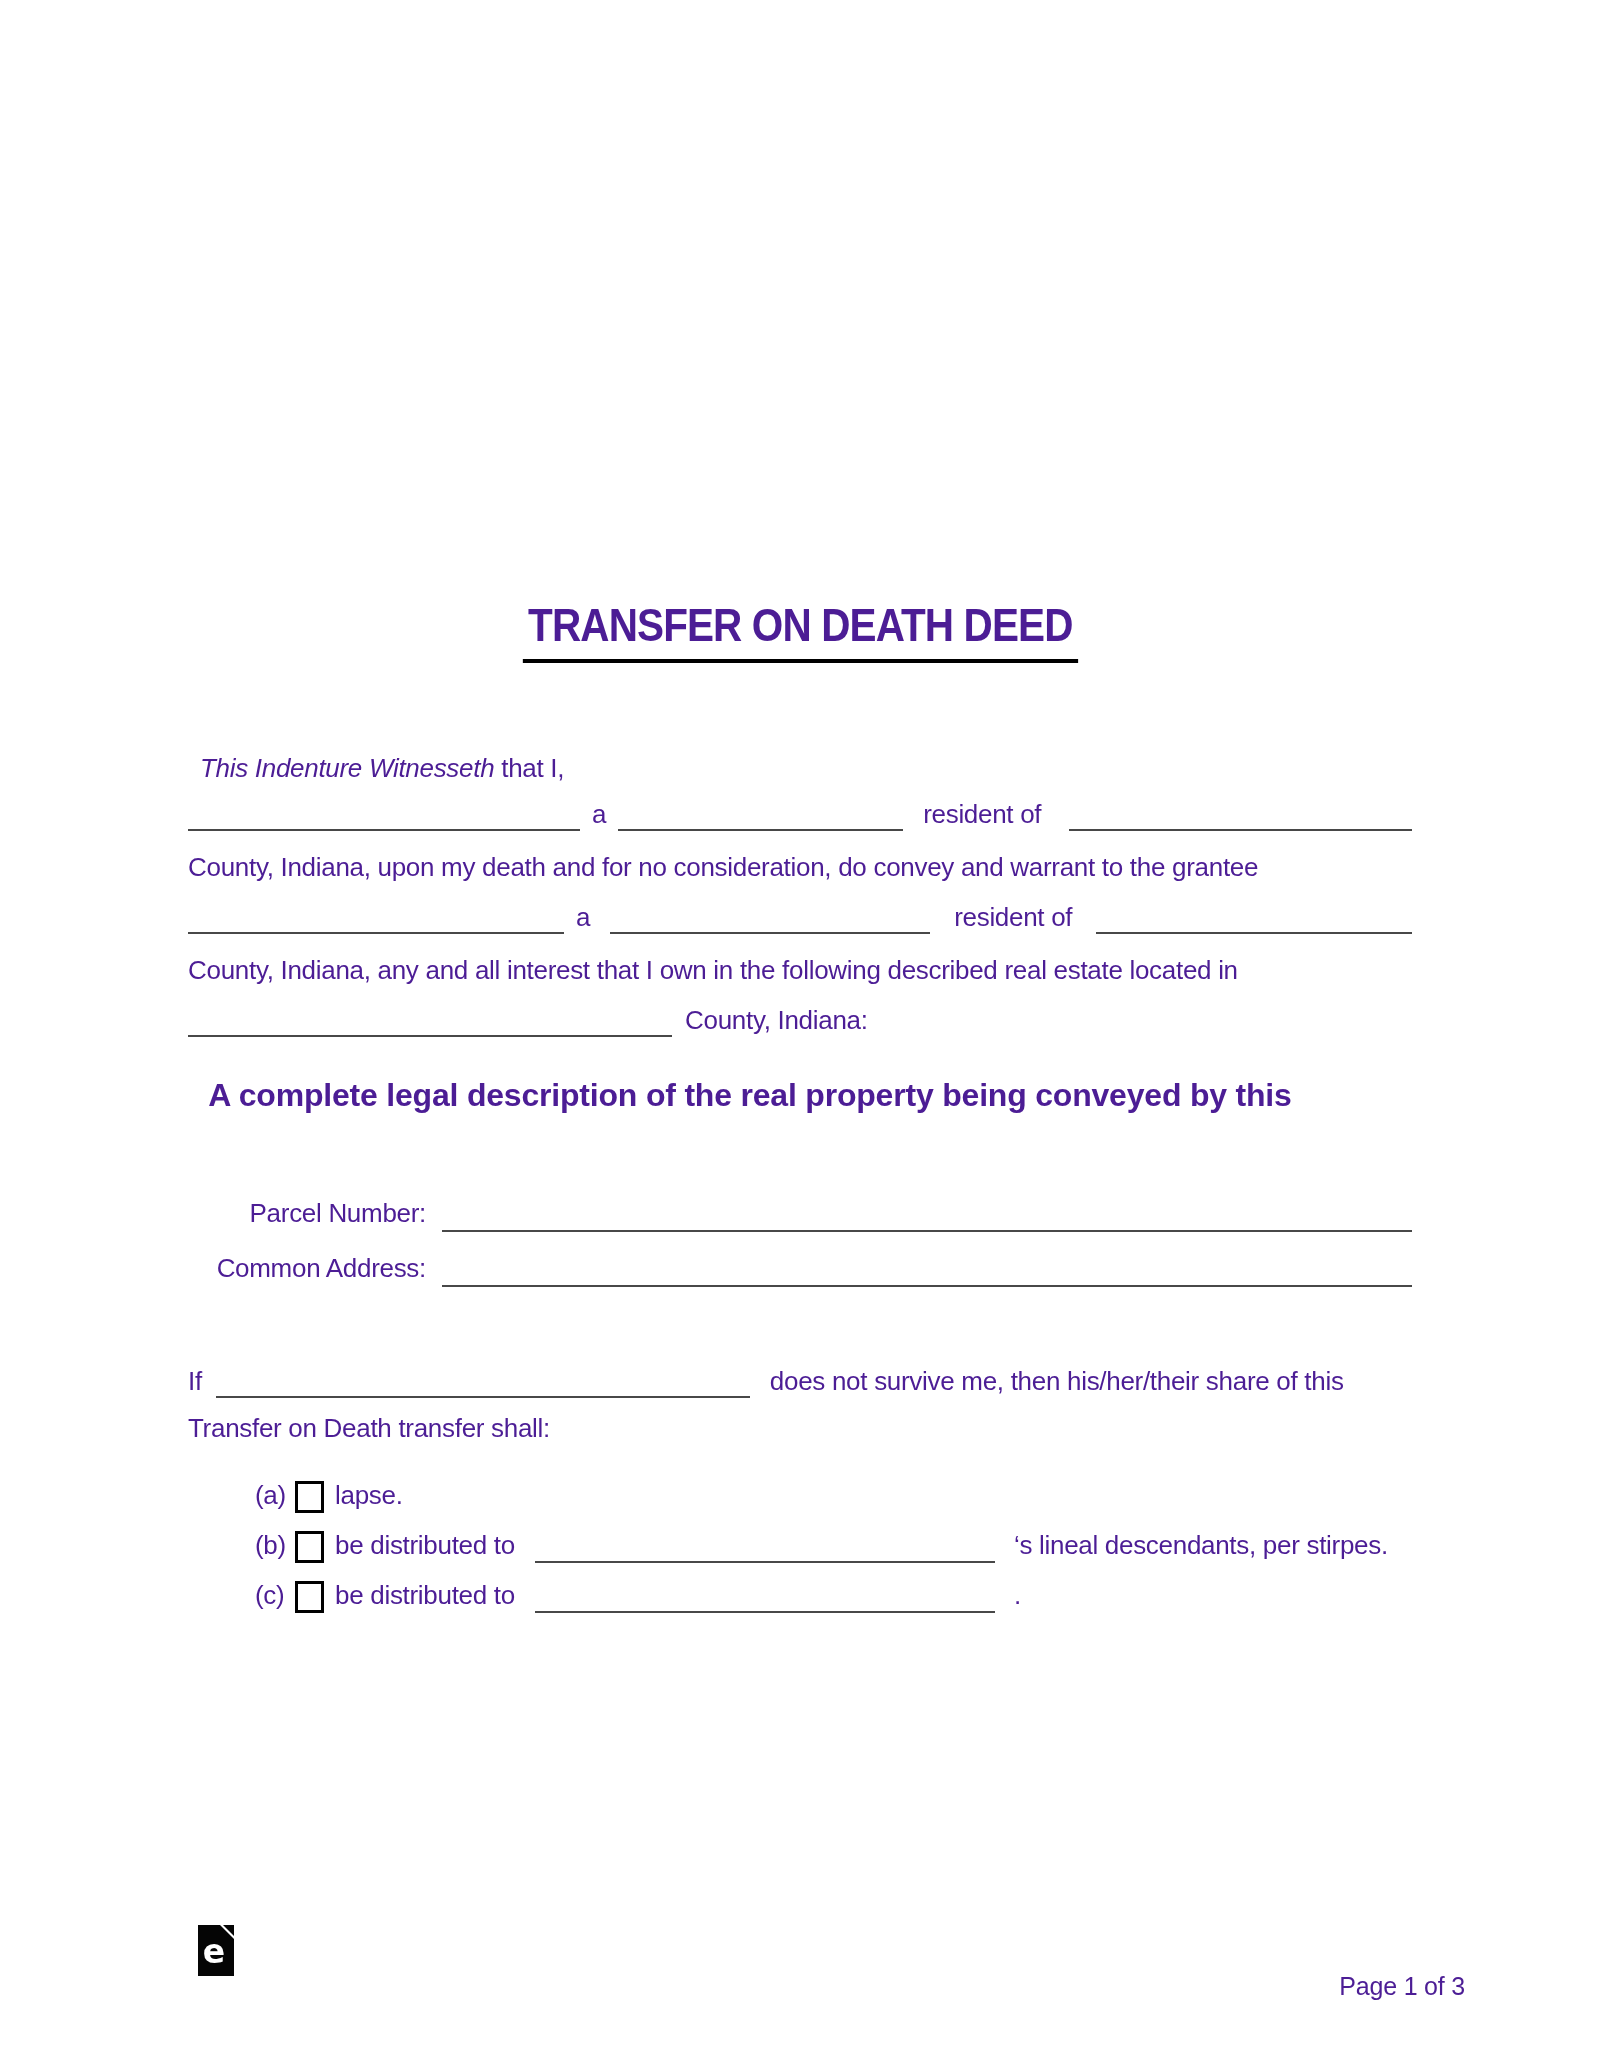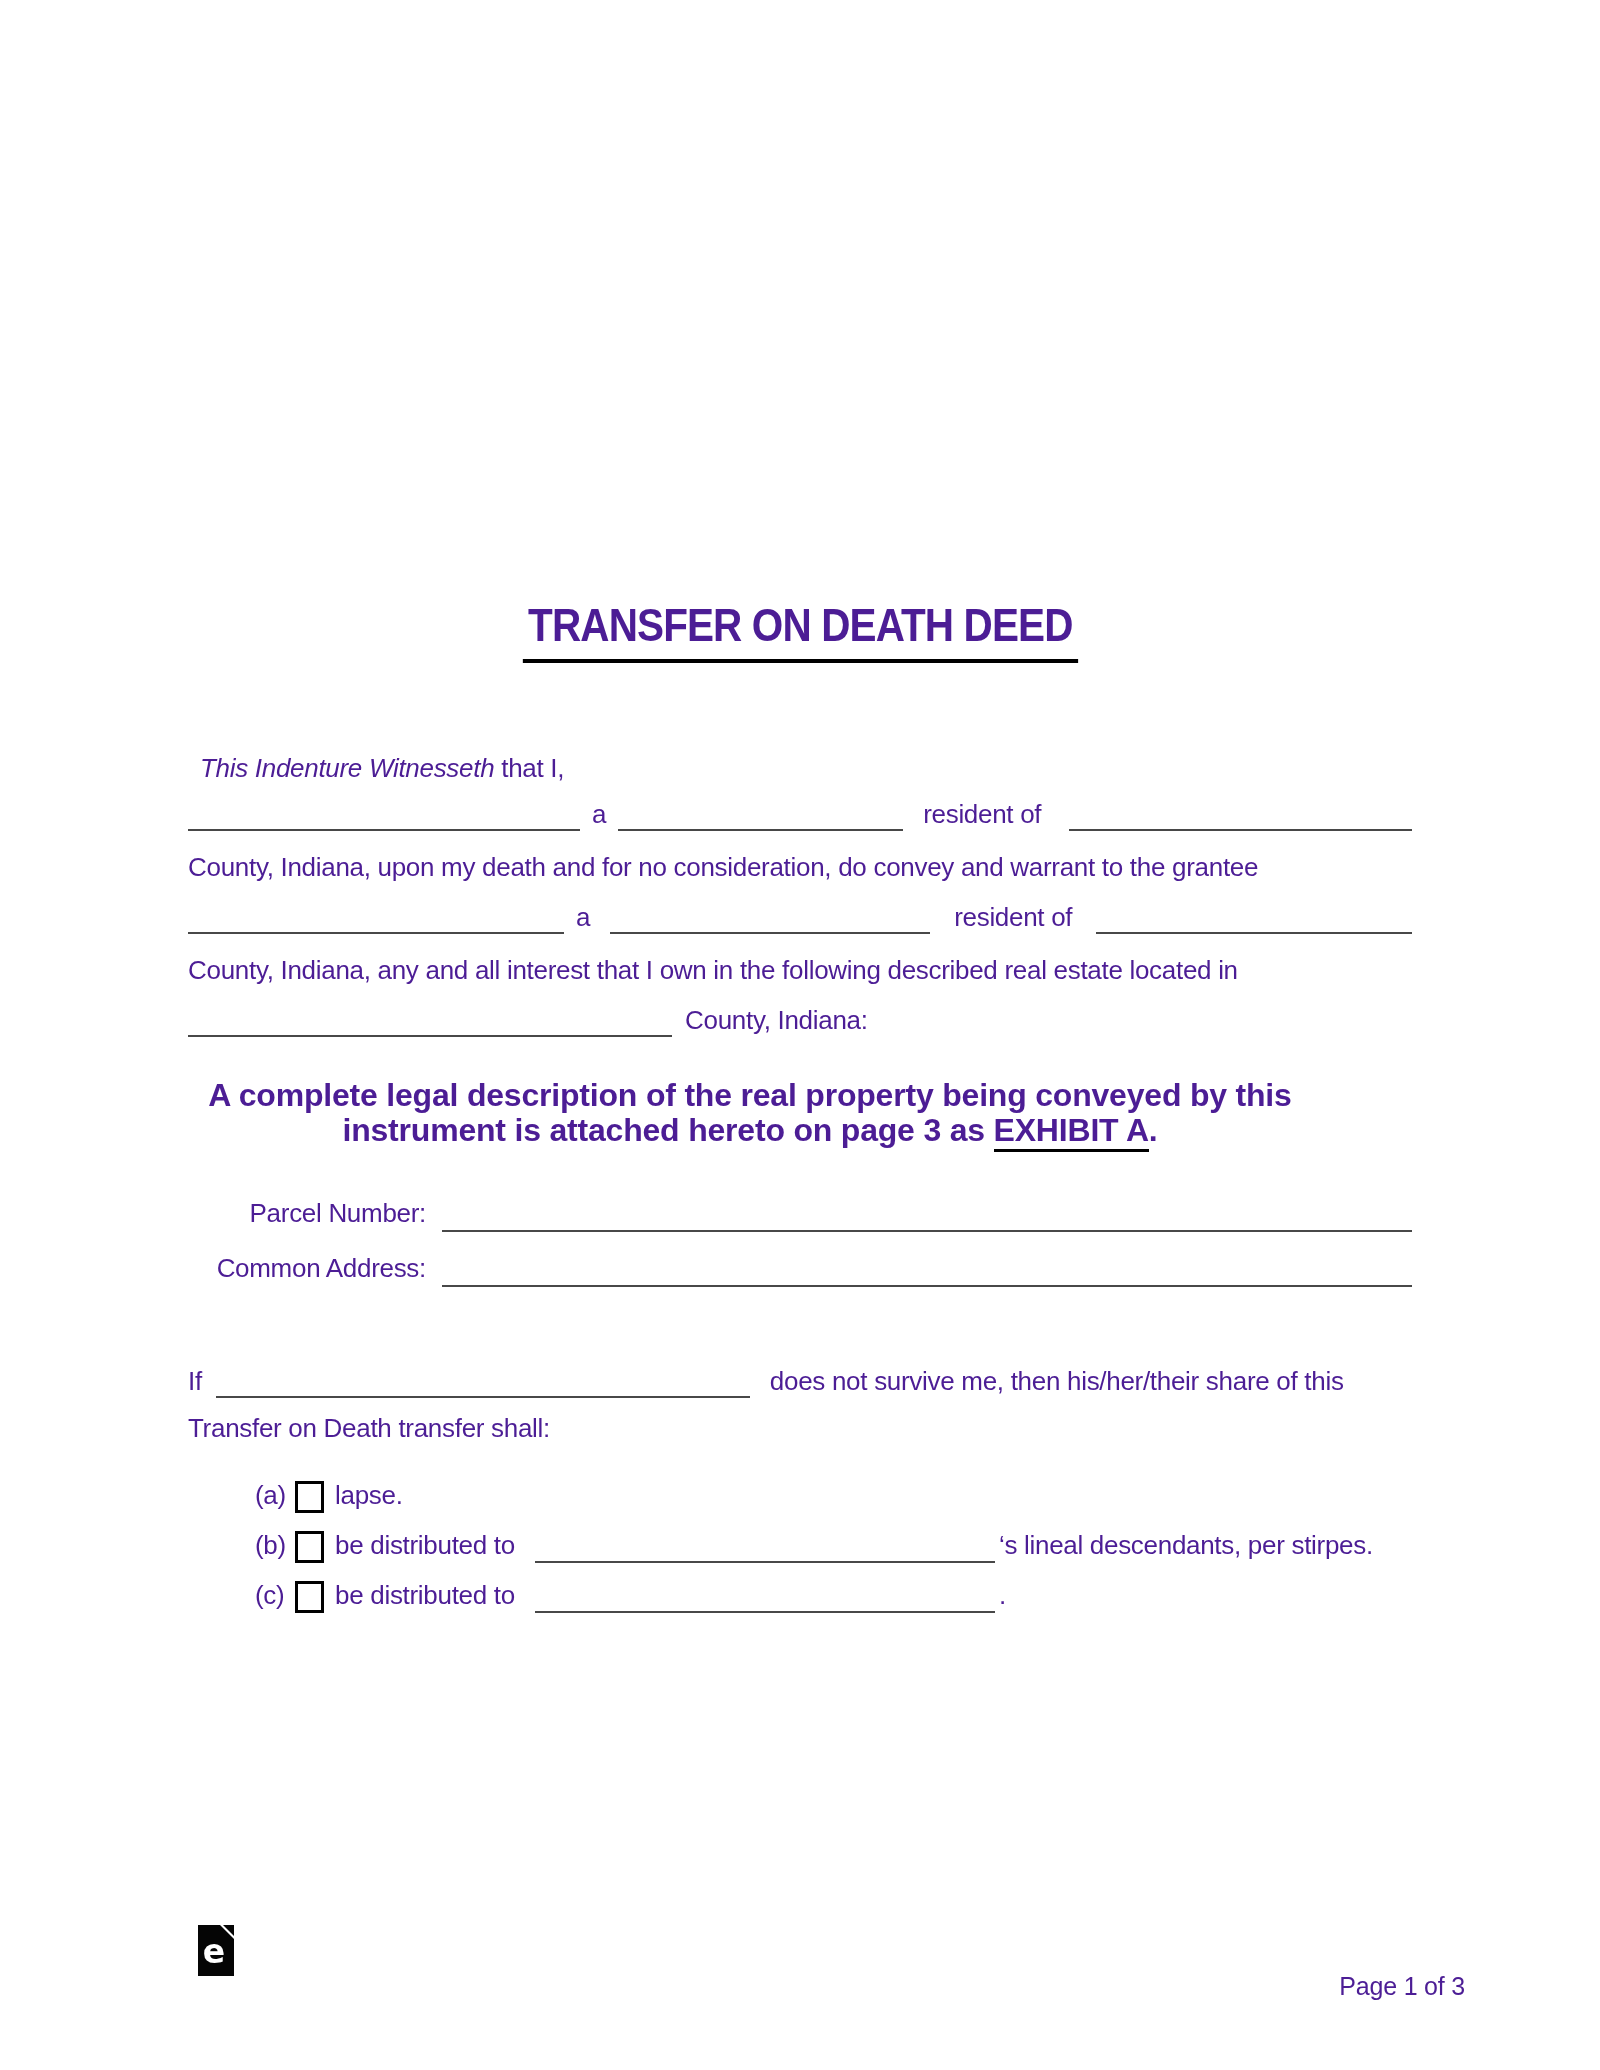--- a/index.html
+++ b/index.html
@@ -34,21 +34,21 @@
     display:flex; align-items:flex-end;
     font-size:26px; white-space:nowrap; letter-spacing:-0.3px;
   }
   .blank { display:inline-block; border-bottom:2px solid #484848; height:28px; }
   .grow { flex:1 1 auto; }
   .w392 { width:392px; } .w285 { width:285px; }
   .w376 { width:376px; } .w320 { width:320px; }
   .w484 { width:484px; } .w534 { width:534px; } .w460 { width:460px; }
   .ml8 { margin-left:20px; } .ml12 { margin-left:12px; } .ml13 { margin-left:13px; }
   .ml14 { margin-left:14px; } .ml16 { margin-left:16px; } .ml20 { margin-left:20px; }
-  .ml24 { margin-left:24px; } .ml28 { margin-left:28px; } .ml4 { margin-left:4px; }
+  .ml24 { margin-left:24px; } .ml28 { margin-left:28px; } .ml4 { margin-left:19px; }
   .word { padding-bottom:1px; }
 
   
   .notice {
     position:absolute; left:188px; top:1078px; width:1124px;
     text-align:center; font-size:32px; font-weight:bold;
     line-height:35px; letter-spacing:-0.2px; white-space:nowrap;
   }
   .notice .u { border-bottom:3px solid #000; padding-bottom:1px; }
 
@@ -108,21 +108,20 @@
 
   <div class="line" style="top:955px;">County, Indiana, any and all interest that I own in the following described real estate located in</div>
 
   <div class="fill-row" style="top:1004px;">
     <span class="blank w484"></span>
     <span class="word ml13">County, Indiana:</span>
   </div>
 
   <div class="notice">
     <div>A complete legal description of the real property being conveyed by this</div>
-    <div><span>instrument is attached hereto on page 3 as </span><span class="u">EXHIBIT A</span><span>.</span></div>
   </div>
 
   <div class="field-row" style="top:1199px;">
     <span class="field-label">Parcel Number:</span>
     <span class="blank grow ml16"></span>
   </div>
 
   <div class="field-row" style="top:1254px;">
     <span class="field-label">Common Address:</span>
     <span class="blank grow ml16"></span>

